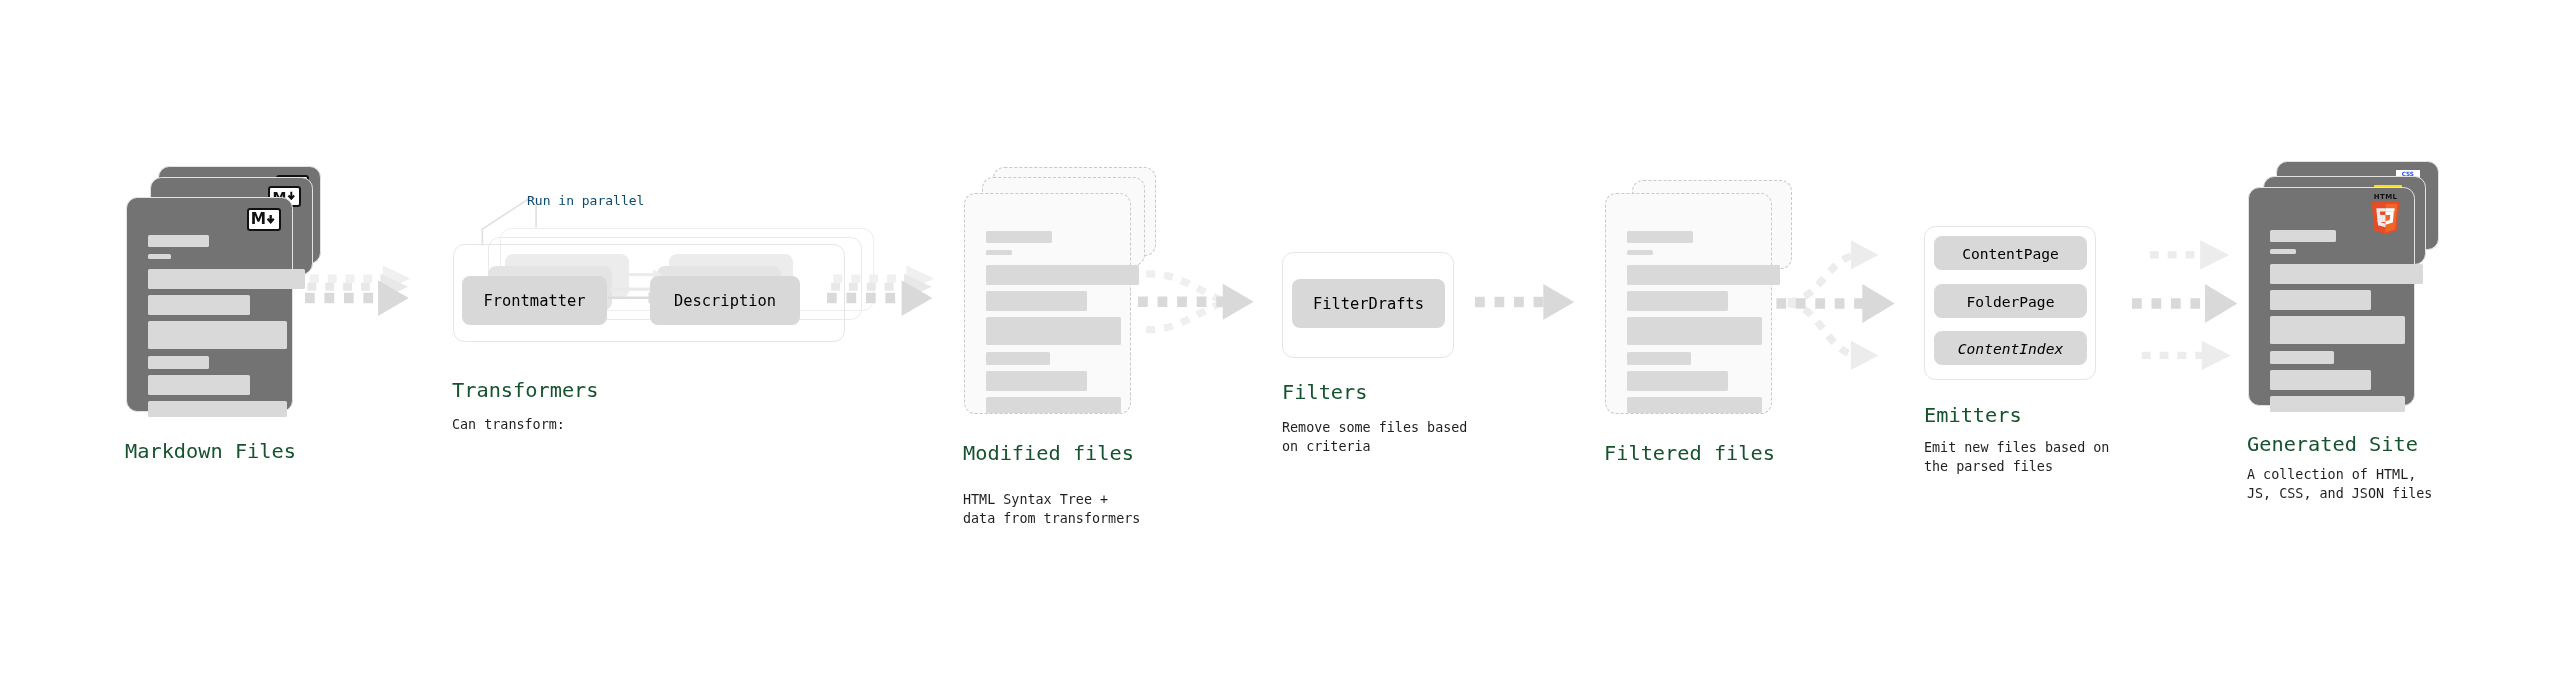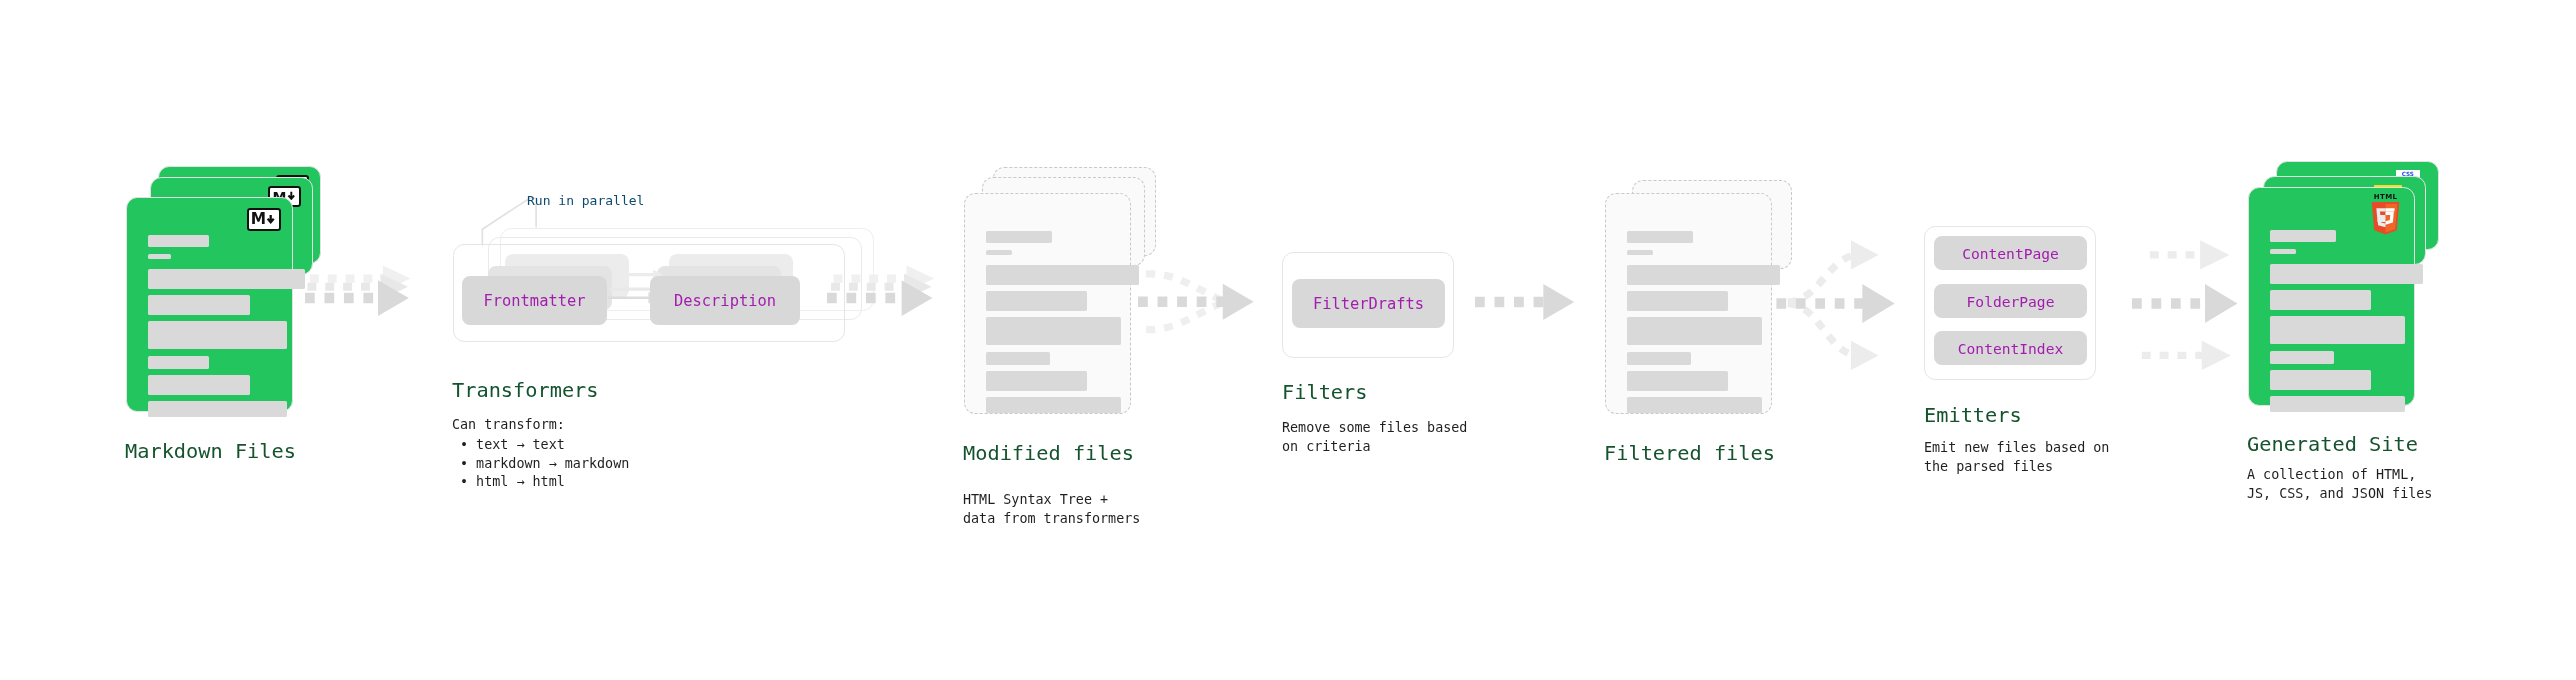--- a/index.html
+++ b/index.html
@@ -11,21 +11,21 @@
   }
   #stage { position: relative; width: 2576px; height: 681px; }
 
   
   .abs { position: absolute; }
 
   
   .doc-stack { position: absolute; }
   .doc-card {
     position: absolute;
-    background: #22c55e;
+    background: #737373;
     border: 1.6px solid #e3e3e3;
     border-radius: 11.4px;
   }
   .doc-card.dashed { border-style: dashed; background: #fafafa; border-color: #c9c9c9; }
   .doc-card.back2 { opacity: 1; }
   .doc-lines { position: absolute; left: 21px; top: 37px; right: 16.3px; }
   .doc-line { background: #d9d9d9; border-radius: 1.6px; margin-bottom: 6.5px; }
 
   
   .badge { position: absolute; }
@@ -59,21 +59,21 @@
     border: 1.6px solid #e6e6e6;
     border-radius: 11.4px;
     background: rgba(255,255,255,0.0);
   }
   .grp-box.solidbg { background: #ffffff; }
   .pill {
     position: absolute;
     background: #d8d8d8;
     border-radius: 8.1px;
     display: flex; align-items: center; justify-content: center;
-    font-size: 15.4px; color: #a21caf;
+    font-size: 15.4px; color: #000000;
     letter-spacing: 0px;
     white-space: nowrap;
   }
   .pill.ghost1 { background: #e4e4e4; color: transparent; }
   .pill.ghost2 { background: #ececec; color: transparent; }
 
   
   .cap-title {
     position: absolute;
     font-size: 20.3px; color: #14532d; white-space: nowrap; letter-spacing: 0px;
@@ -178,25 +178,20 @@
 
   <div class="pill" style="left:462px; top:276px; width:145px; height:49px;">
     <span>Frontmatter</span>
   </div>
   <div class="pill" style="left:650px; top:276px; width:150px; height:49px;align-items:center;">
     <span>Description</span>
   </div>
 
   <div class="cap-title" style="left:452px; top:378px;">Transformers</div>
   <div class="cap-sub" style="left:452px; top:416px;">Can transform:</div>
-  <div class="bullets" style="left:460px; top:436px;">
-    <div>• text → text</div>
-    <div>• markdown → markdown</div>
-    <div>• html → html</div>
-  </div>
 
   <svg class="abs" style="left:827px; top:264px;" width="146" height="73" viewBox="0 0 180 90">
     <line x1="8" y1="18" x2="102" y2="18" stroke="#f0f0f0" stroke-width="10" stroke-dasharray="11 11"></line>
     <polygon points="98,2 132,18 98,34" fill="#f0f0f0"></polygon>
     <line x1="5" y1="28" x2="99" y2="28" stroke="#e8e8e8" stroke-width="10" stroke-dasharray="11 11"></line>
     <polygon points="95,12 129,28 95,44" fill="#e8e8e8"></polygon>
     <line x1="0" y1="42" x2="96" y2="42" stroke="#d9d9d9" stroke-width="13" stroke-dasharray="12 12"></line>
     <polygon points="92,20 130,42 92,64" fill="#d9d9d9"></polygon>
   </svg>
 
@@ -269,21 +264,21 @@
     <polygon points="106,68 146,92 106,116" fill="#d9d9d9"></polygon>
   </svg>
 
   <div class="grp-box" style="left:1924px; top:226px; width:172px; height:154px; border-color:#e5e5e5;"></div>
   <div class="pill" style="left:1934px; top:236px; width:153px; height:34px; font-size:14.6px;">
     <span>ContentPage</span>
   </div>
   <div class="pill" style="left:1934px; top:284px; width:153px; height:34px; font-size:14.6px;">
     <span>FolderPage</span>
   </div>
-  <div class="pill" style="left:1934px; top:331px; width:153px; height:34px; font-size:14.6px;">
+  <div class="pill" style="left:1934px; top:331px; width:153px; height:34px; font-size:14.6px;font-style:italic;">
     <span>ContentIndex</span>
   </div>
 
   <div class="cap-title" style="left:1924px; top:403px;">Emitters</div>
   <div class="cap-sub" style="left:1924px; top:439px;">Emit new files based on
 the parsed files</div>
 
   <svg class="abs" style="left:2117px; top:229px;" width="163" height="154" viewBox="0 0 200 190">
     <line x1="40" y1="32" x2="106" y2="32" stroke="#ececec" stroke-width="9" stroke-dasharray="11 11"></line>
     <polygon points="102,14 138,32 102,50" fill="#ececec"></polygon>

